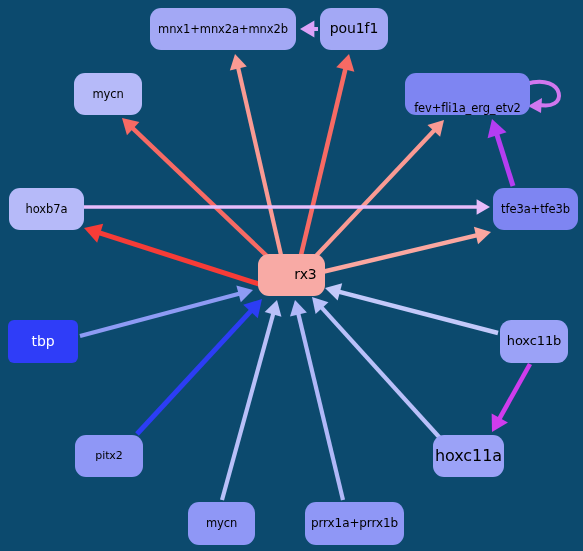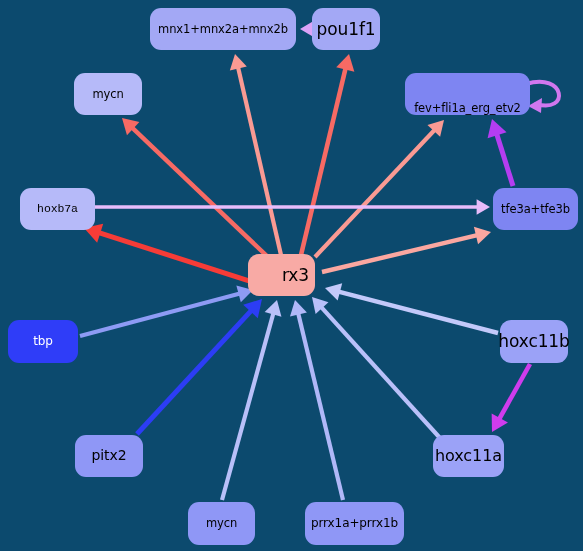--- a/index.html
+++ b/index.html
@@ -116,45 +116,45 @@
       <g>
         <line x1="530" y1="364" x2="499.05389683183506" y2="419.37723724829516" stroke="#cf3ced" stroke-width="4.6" stroke-linecap="butt"></line>
         <polygon points="492,432 491.6410661799918,413.51644875807534 507.93019155667315,422.61919529210314" fill="#cf3ced"></polygon>
       </g>
     </svg>
 
   <div id="node-layer">
       <div class="node" style="left: 150px; top: 8px; width: 146px; height: 42px; background: rgb(163, 168, 245); color: rgb(0, 0, 0); font-size: 11.5px;">
         <span class="node-label">mnx1+mnx2a+mnx2b</span>
       </div>
-      <div class="node" style="left: 312px; top: 8px; width: 68px; height: 42px; background: rgb(163, 168, 245); color: rgb(0, 0, 0); font-size: 17px;">
+      <div class="node" style="left: 320px; top: 8px; width: 68px; height: 42px; background: rgb(163, 168, 245); color: rgb(0, 0, 0); font-size: 14px;">
         <span class="node-label">pou1f1</span>
       </div>
       <div class="node" style="left: 74px; top: 73px; width: 68px; height: 42px; background: rgb(182, 186, 249); color: rgb(0, 0, 0); font-size: 11.5px;">
         <span class="node-label">mycn</span>
       </div>
       <div class="node" style="left: 405px; top: 73px; width: 125px; height: 42px; background: rgb(126, 133, 242); color: rgb(0, 0, 0); font-size: 11.5px; align-items: flex-end;">
         <span class="node-label">fev+fli1a_erg_etv2</span>
       </div>
-      <div class="node" style="left: 20px; top: 188px; width: 75px; height: 42px; background: rgb(182, 186, 249); color: rgb(0, 0, 0); font-size: 11.5px; font-family: Liberation Mono, monospace;">
+      <div class="node" style="left: 9px; top: 188px; width: 75px; height: 42px; background: rgb(182, 186, 249); color: rgb(0, 0, 0); font-size: 11.5px;">
         <span class="node-label">hoxb7a</span>
       </div>
       <div class="node" style="left: 493px; top: 188px; width: 85px; height: 42px; background: rgb(126, 133, 242); color: rgb(0, 0, 0); font-size: 11.5px; align-items: center;">
         <span class="node-label">tfe3a+tfe3b</span>
       </div>
-      <div class="node" style="left: 248px; top: 254px; width: 67px; height: 42px; background: rgb(248, 170, 165); color: rgb(0, 0, 0); font-size: 17px; padding-left: 28px;">
+      <div class="node" style="left: 258px; top: 254px; width: 67px; height: 42px; background: rgb(248, 170, 165); color: rgb(0, 0, 0); font-size: 14px; padding-left: 28px;">
         <span class="node-label">rx3</span>
       </div>
-      <div class="node" style="left: 8px; top: 320px; width: 70px; height: 43px; background: rgb(47, 61, 248); color: rgb(255, 255, 255); font-size: 12px;">
+      <div class="node" style="left: 8px; top: 320px; width: 70px; height: 43px; background: rgb(47, 61, 248); color: rgb(255, 255, 255); font-size: 14px; border-radius: 6px;">
         <span class="node-label">tbp</span>
       </div>
-      <div class="node" style="left: 500px; top: 320px; width: 68px; height: 43px; background: rgb(155, 162, 247); color: rgb(0, 0, 0); font-size: 17px;">
+      <div class="node" style="left: 500px; top: 320px; width: 68px; height: 43px; background: rgb(155, 162, 247); color: rgb(0, 0, 0); font-size: 13px;">
         <span class="node-label">hoxc11b</span>
       </div>
-      <div class="node" style="left: 75px; top: 435px; width: 68px; height: 42px; background: rgb(143, 151, 246); color: rgb(0, 0, 0); font-size: 14px; align-items: center;">
+      <div class="node" style="left: 75px; top: 435px; width: 68px; height: 42px; background: rgb(143, 151, 246); color: rgb(0, 0, 0); font-size: 11px; align-items: center;">
         <span class="node-label">pitx2</span>
       </div>
       <div class="node" style="left: 433px; top: 435px; width: 71px; height: 42px; background: rgb(155, 162, 247); color: rgb(0, 0, 0); font-size: 16px;">
         <span class="node-label">hoxc11a</span>
       </div>
       <div class="node" style="left: 188px; top: 502px; width: 67px; height: 43px; background: rgb(143, 151, 246); color: rgb(0, 0, 0); font-size: 11.5px; text-align: right;">
         <span class="node-label">mycn</span>
       </div>
       <div class="node" style="left: 305px; top: 502px; width: 99px; height: 43px; background: rgb(143, 151, 246); color: rgb(0, 0, 0); font-size: 12px;">
         <span class="node-label">prrx1a+prrx1b</span>

